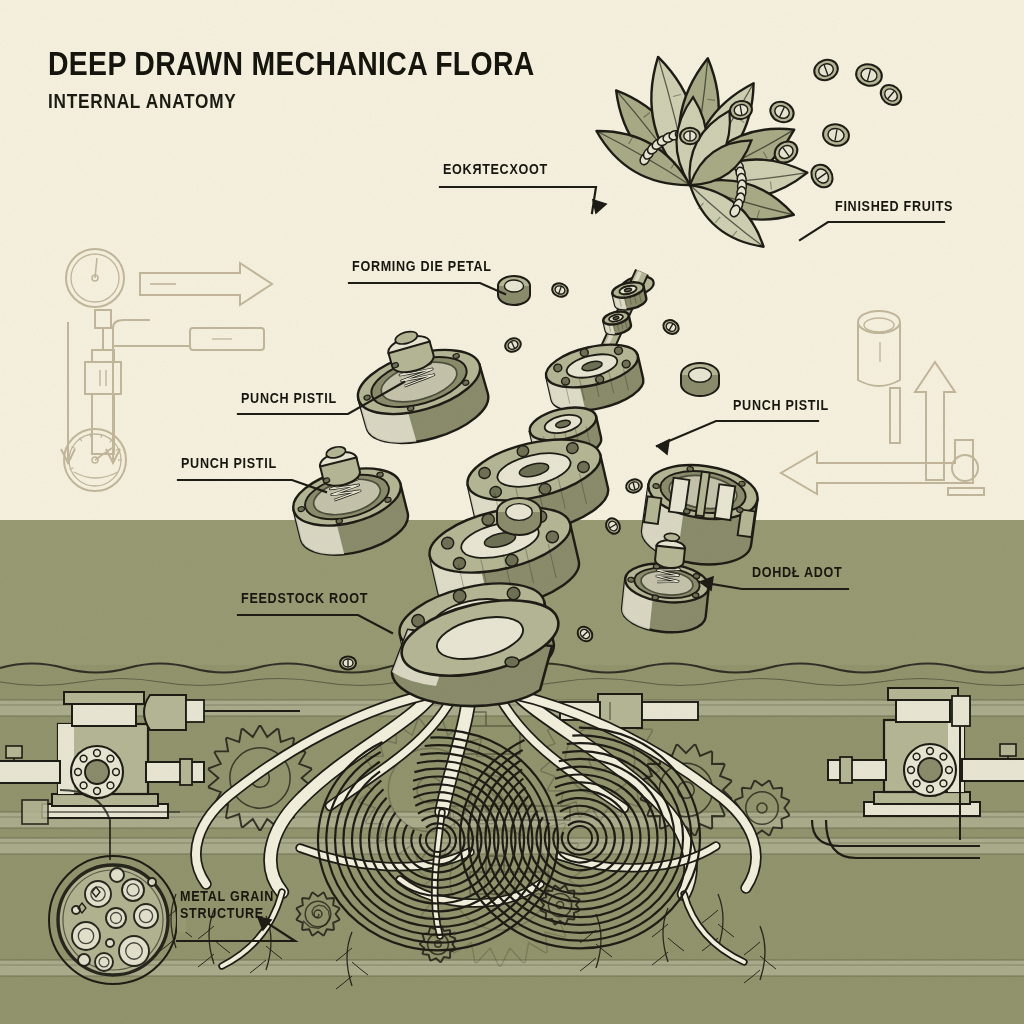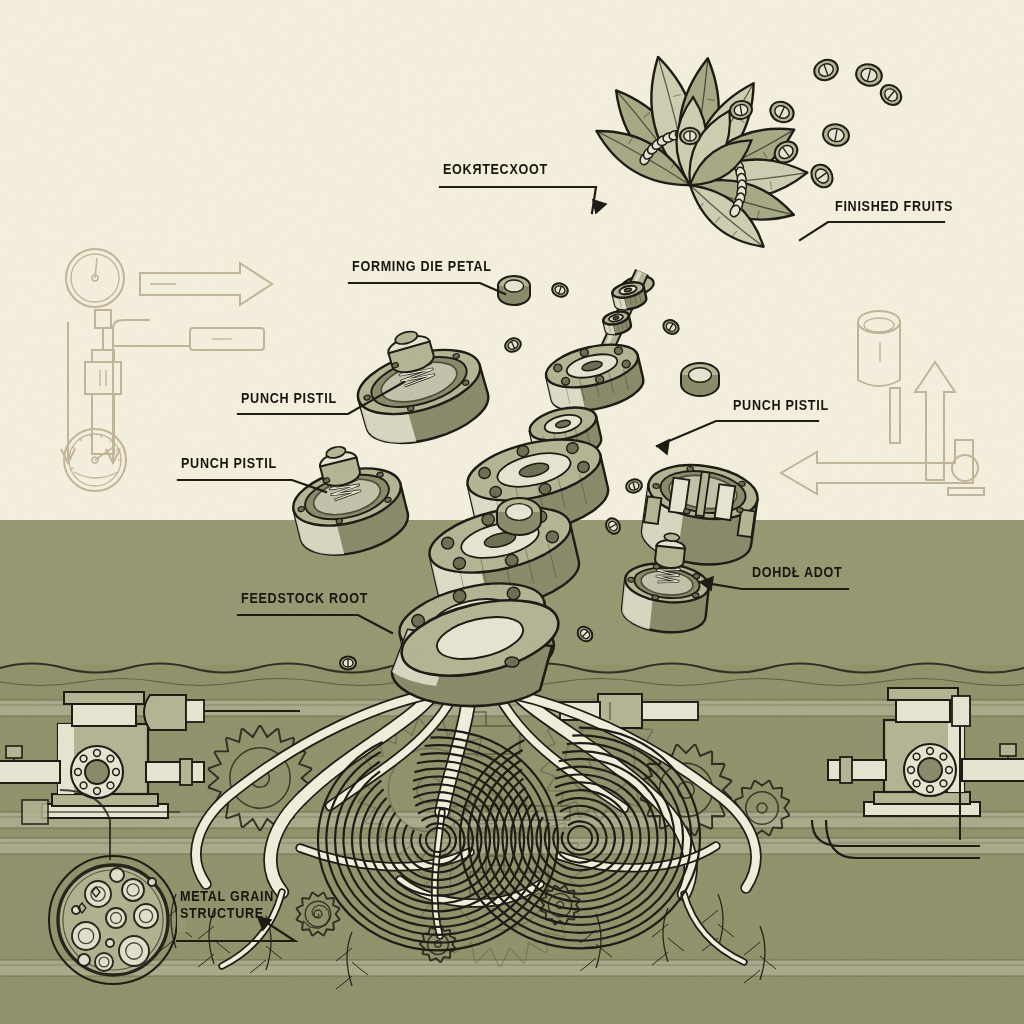--- a/index.html
+++ b/index.html
@@ -867,20 +867,24 @@
       <path d="M 818,421 L 716,421 L 657,446" fill="none" stroke="#1d1d16" stroke-width="2.2" stroke-linecap="square" stroke-linejoin="miter"></path>
       <path d="M 848,589 L 742,589 L 700,582" fill="none" stroke="#1d1d16" stroke-width="2.2" stroke-linecap="square" stroke-linejoin="miter"></path>
       <path d="M 238,615 L 358,615 L 392,633" fill="none" stroke="#1d1d16" stroke-width="2.2" stroke-linecap="square" stroke-linejoin="miter"></path>
       <path d="M 177,941 L 295,941 L 258,917" fill="none" stroke="#1d1d16" stroke-width="2.2" stroke-linecap="square" stroke-linejoin="miter"></path>
       <path d="M 596,213 l -3,-13 l 13,4 z" fill="#1d1d16" stroke="#1d1d16" stroke-width="1.6"></path>
       <path d="M 657,446 l 12,-6 l -2,14 z" fill="#1d1d16" stroke="#1d1d16" stroke-width="1.6"></path>
       <path d="M 700,582 l 13,-5 l -2,13 z" fill="#1d1d16" stroke="#1d1d16" stroke-width="1.6"></path>
       <path d="M 258,917 l 13,3 l -8,10 z" fill="#1d1d16" stroke="#1d1d16" stroke-width="1.6"></path>
     </svg>
 
+  <div id="title">
+    <span class="t1">DEEP DRAWN MECHANICA FLORA</span>
+    <span class="t2">INTERNAL ANATOMY</span>
+  </div>
 
   <div id="labels">
       <div class="lbl" style="left: 443px; top: 161px; font-size: 15px;">
         <span class="ln">EOKЯTEСXOOT</span>
       </div>
       <div class="lbl" style="left: 352px; top: 258px; font-size: 15px;">
         <span class="ln">FORMING DIE PETAL</span>
       </div>
       <div class="lbl" style="left: 835px; top: 198px; font-size: 15px;">
         <span class="ln">FINISHED FRUITS</span>

